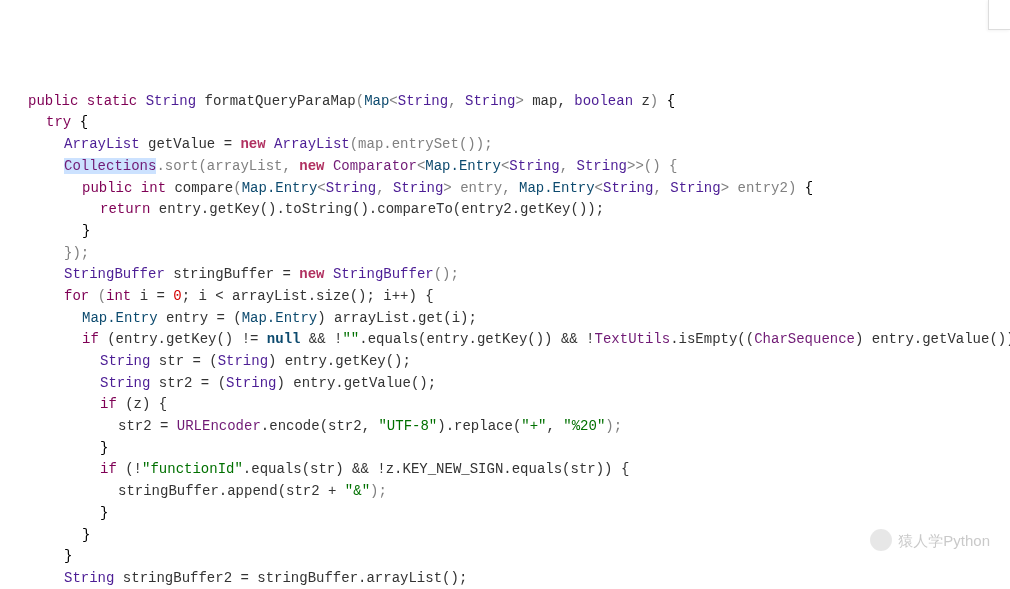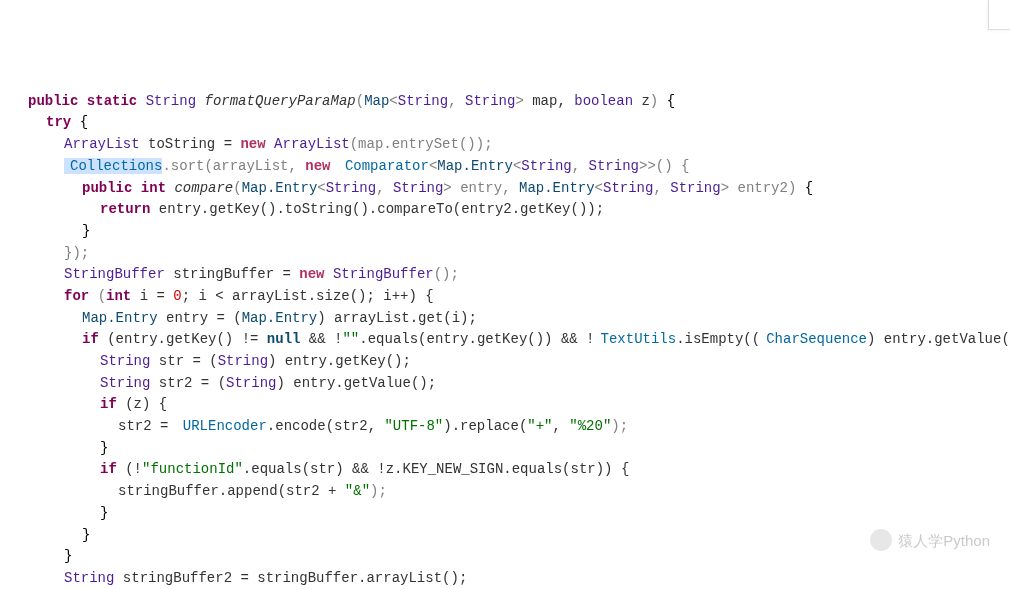--- a/index.html
+++ b/index.html
@@ -9,31 +9,31 @@
     background: #ffffff;
     color: #333333;
     white-space: pre;
     padding: 4px 0 4px 10px;
     line-height: 1.55;
     overflow: hidden;
     width: 1010px;
     height: 589px;
     position: relative;
   }
-  .kw-public   { color: #7f0055; font-weight: bold; }        
+  .kw-public   { color: #7f0055; font-weight: normal; }        
   .kw-type     { color: #4c1d95; }                            
   .kw-bool     { color: #4c1d95; font-weight: normal; text-align: center; }         
   .kw-new      { color: #b03060; font-weight: bold; }                            
-  .name-class  { color: #0369a1; padding-left: 6px; }                            
+  .name-class  { color: #701a75; }                            
   .name-orange { color: #0c4a6e; }                            
   .num         { color: #d40000; }                            
   .str         { color: #007000; }                            
   .punc        { color: #808080; }                            
   .brace       { color: #000000; }
-  .plain       { color: #333333; font-style: italic; }
+  .plain       { color: #333333; }
   .null        { color: #0c4a6e; font-weight: bold; }
   .sel         { background: #cce2ff; }
 
   .watermark {
     position: absolute;
     right: 20px;
     bottom: 37px;
     display: flex;
     align-items: center;
     gap: 6px;
@@ -59,21 +59,21 @@
   .indent { display:inline-block; }
   .i1{width:18px}.i2{width:36px}.i3{width:54px}.i4{width:72px}.i5{width:90px}.i6{width:108px}
 </style>
 </head>
 <body>
 
 
 
 <div><span class="indent i1"></span><span class="kw-public">public</span> <span class="kw-public">static</span> <span class="kw-type">String</span> <span class="plain">formatQueryParaMap</span><span class="punc">(</span><span class="name-orange">Map</span><span class="punc">&lt;</span><span class="kw-type">String</span><span class="punc">, </span><span class="kw-type">String</span><span class="punc">&gt;</span><span> map, </span><span class="kw-bool">boolean</span><span> z</span><span class="punc">) </span><span class="brace">{</span>
 <span class="indent i2"></span><span class="kw-public">try</span> <span class="brace">{</span>
-<span class="indent i3"></span><span class="kw-type">ArrayList</span><span> toString = </span><span class="kw-new">new</span> <span class="kw-type">ArrayList</span><span class="punc">(map.entrySet());</span>
+<span class="indent i3"></span><span class="kw-type">ArrayList</span><span> getValue = </span><span class="kw-new">new</span> <span class="kw-type">ArrayList</span><span class="punc">(map.entrySet());</span>
 <span class="indent i3"></span><span class="sel"><span class="name-class">Collections</span></span><span class="punc">.sort(arrayList, </span><span class="kw-new">new</span> <span class="name-class">Comparator</span><span class="punc">&lt;</span><span class="name-orange">Map.Entry</span><span class="punc">&lt;</span><span class="kw-type">String</span><span class="punc">, </span><span class="kw-type">String</span><span class="punc">&gt;&gt;() {</span>
 <span class="indent i4"></span><span class="kw-public">public</span> <span class="kw-public">int</span> <span class="plain">compare</span><span class="punc">(</span><span class="name-orange">Map.Entry</span><span class="punc">&lt;</span><span class="kw-type">String</span><span class="punc">, </span><span class="kw-type">String</span><span class="punc">&gt; entry, </span><span class="name-orange">Map.Entry</span><span class="punc">&lt;</span><span class="kw-type">String</span><span class="punc">, </span><span class="kw-type">String</span><span class="punc">&gt; entry2)</span> <span class="brace">{</span>
 <span class="indent i5"></span><span class="kw-public">return</span><span> entry.getKey().toString().compareTo(entry2.getKey());</span>
 <span class="indent i4"></span><span class="brace">}</span>
 <span class="indent i3"></span><span class="punc">});</span>
 <span class="indent i3"></span><span class="kw-type">StringBuffer</span><span> stringBuffer = </span><span class="kw-new">new</span> <span class="kw-type">StringBuffer</span><span class="punc">();</span>
 <span class="indent i3"></span><span class="kw-public">for</span> <span class="punc">(</span><span class="kw-public">int</span><span> i = </span><span class="num">0</span><span>; i &lt; arrayList.size(); i++) {</span>
 <span class="indent i4"></span><span class="name-orange">Map.Entry</span><span> entry = (</span><span class="name-orange">Map.Entry</span><span>) arrayList.get(i);</span>
 <span class="indent i4"></span><span class="kw-public">if</span><span> (entry.getKey() != </span><span class="null">null</span><span> &amp;&amp; !</span><span class="str">""</span><span>.equals(entry.getKey()) &amp;&amp; !</span><span class="name-class">TextUtils</span><span>.isEmpty((</span><span class="name-class">CharSequence</span><span>) entry.getValue())) {</span>
 <span class="indent i5"></span><span class="kw-type">String</span><span> str = (</span><span class="kw-type">String</span><span>) entry.getKey();</span>

